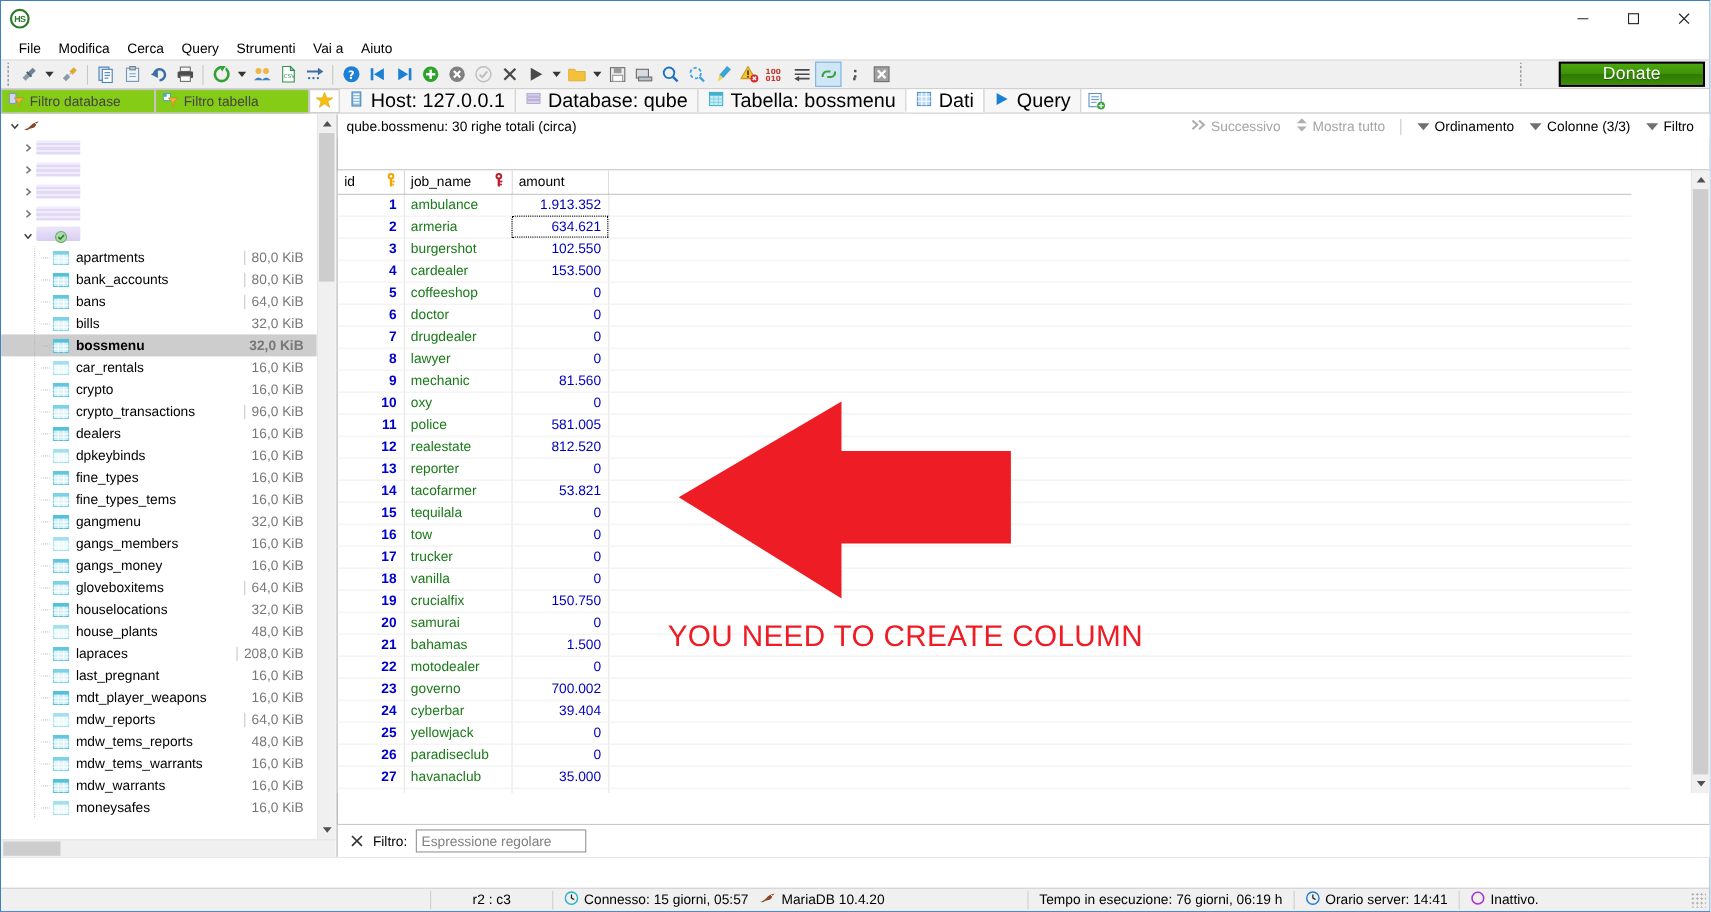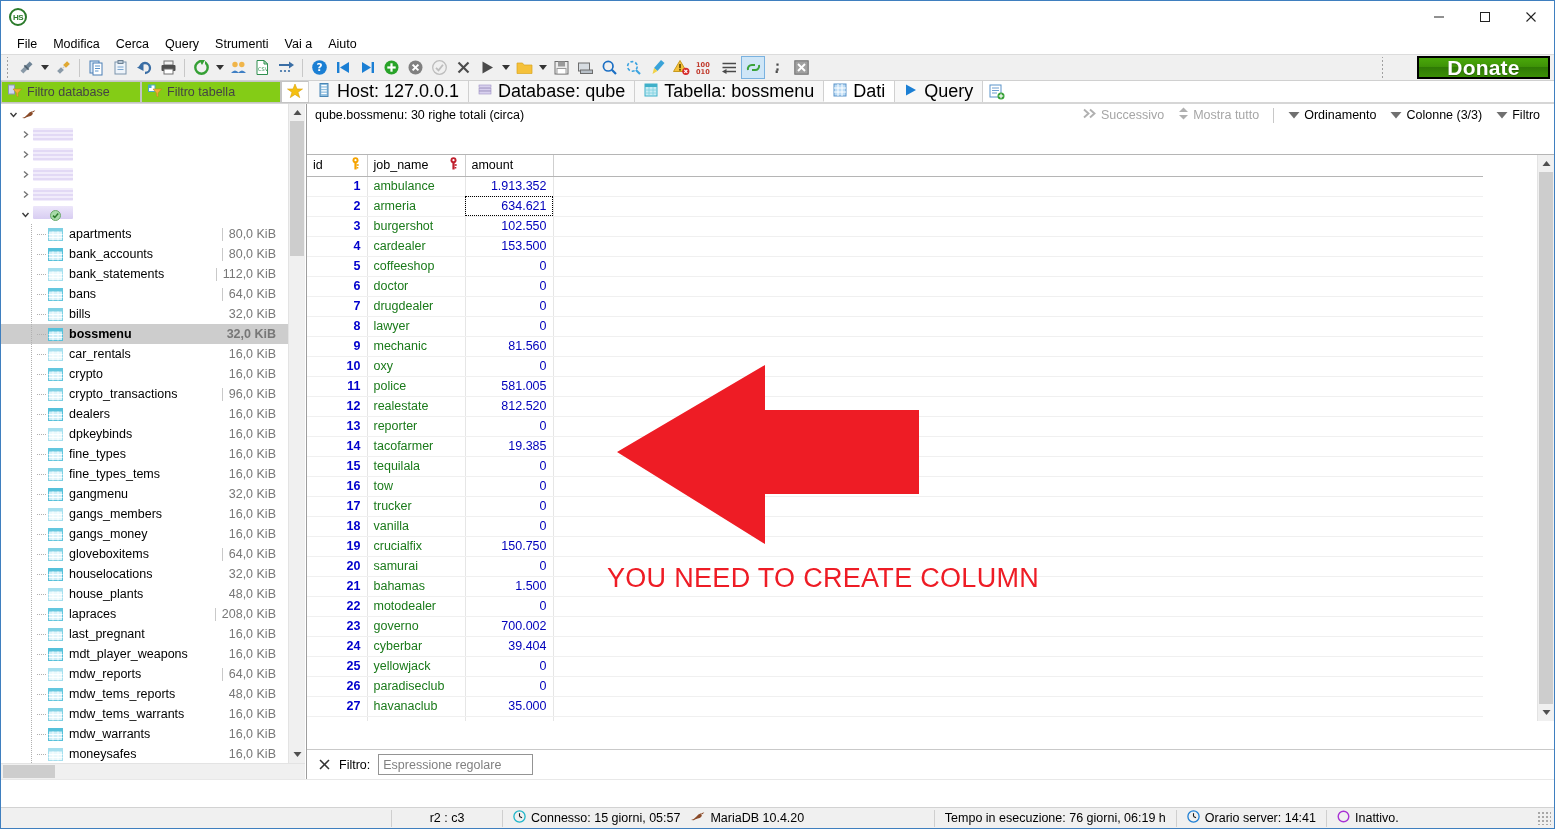--- a/index.html
+++ b/index.html
@@ -40,21 +40,21 @@
           background-image:radial-gradient(circle, #a0a0a0 1px, transparent 1px);
           background-size:3px 4px; background-position:1px 2px; background-repeat:repeat-y; }
   .tb-btn { width:24px; height:23px; display:flex; align-items:center; justify-content:center; cursor:default; border:1px solid transparent; }
   .tb-btn.active { background:#cfe6f7; border:1px solid #7ab2e0; }
   .tb-arrow { width:13px; height:23px; display:flex; align-items:center; justify-content:center; cursor:default; }
   .tb-sep { width:1px; height:18px; background:#c8c8c8; margin:0 4px; }
   .donate-wrap { position:absolute; right:4px; top:1px; display:flex; align-items:center; }
   .donate {
     width:133px; height:23px; border:2px solid #000;
     background:linear-gradient(to bottom,#4aa80a 0%, #3e9207 48%, #2f7a05 50%, #3b8f06 100%);
-    color:#fff; font-weight:bold; font-size:21px; display:flex; align-items:center; justify-content:center;
+    color:#fff; font-weight:normal; font-size:16px; display:flex; align-items:center; justify-content:center;
     letter-spacing:0.2px; cursor:default; text-shadow:0 1px 0 rgba(0,0,0,.35);margin-left:28px;
   }
 
   
   .filterbar { height:23px; min-height:23px; display:flex; align-items:stretch; background:#fff; border-bottom:1px solid #d6d6d6; }
   .filter-box { display:flex; align-items:center; gap:5px; padding:0 6px; border:1px solid #c4c4c4; background:#84cc16; font-size:12.5px; }
   .fb-db { width:140px; }
   .fb-tbl { width:140px; }
   .star-box { width:28px; border:1px solid #c4c4c4; display:flex; align-items:center; justify-content:center; background:#fff; }
   .tabs { display:flex; align-items:stretch; flex:1; border-bottom:1px solid #d6d6d6; }
@@ -637,37 +637,20 @@
                   </g>
                 </svg></span>
               <span class="tlabel">bank_accounts</span>
               <span class="tsep"></span>
               <span class="tsize">80,0 KiB</span>
             </div>
             <div class="trow indent2">
               <span class="dottie"></span>
               <span class="dash"></span>
               <span class="ticon"><svg width="15" height="13" viewBox="0 0 15 13">
-                  <rect x="0.5" y="0.5" width="14" height="12" fill="#eaf9fc" stroke="#a5dfee"></rect>
-                  <rect x="0.5" y="0.5" width="14" height="3" fill="#a5dfee"></rect>
-                  <g stroke="#ffffff" stroke-width="0.9">
-                    <line x1="5" y1="3.5" x2="5" y2="12.5"></line>
-                    <line x1="10" y1="3.5" x2="10" y2="12.5"></line>
-                    <line x1="0.5" y1="6.5" x2="14.5" y2="6.5"></line>
-                    <line x1="0.5" y1="9.5" x2="14.5" y2="9.5"></line>
-                  </g>
-                </svg></span>
-              <span class="tlabel">bank_statements</span>
-              <span class="tsep"></span>
-              <span class="tsize">112,0 KiB</span>
-            </div>
-            <div class="trow indent2">
-              <span class="dottie"></span>
-              <span class="dash"></span>
-              <span class="ticon"><svg width="15" height="13" viewBox="0 0 15 13">
                   <rect x="0.5" y="0.5" width="14" height="12" fill="#d6f1f9" stroke="#62c6de"></rect>
                   <rect x="0.5" y="0.5" width="14" height="3" fill="#62c6de"></rect>
                   <g stroke="#ffffff" stroke-width="0.9">
                     <line x1="5" y1="3.5" x2="5" y2="12.5"></line>
                     <line x1="10" y1="3.5" x2="10" y2="12.5"></line>
                     <line x1="0.5" y1="6.5" x2="14.5" y2="6.5"></line>
                     <line x1="0.5" y1="9.5" x2="14.5" y2="9.5"></line>
                   </g>
                 </svg></span>
               <span class="tlabel">bans</span>
@@ -1250,21 +1233,21 @@
                 </tr>
                 <tr>
                   <td class="c-id">13</td>
                   <td class="c-job">reporter</td>
                   <td class="c-amt">0</td>
                   <td class="col-rest"></td>
                 </tr>
                 <tr>
                   <td class="c-id">14</td>
                   <td class="c-job">tacofarmer</td>
-                  <td class="c-amt">19.385</td>
+                  <td class="c-amt">53.821</td>
                   <td class="col-rest"></td>
                 </tr>
                 <tr>
                   <td class="c-id">15</td>
                   <td class="c-job">tequilala</td>
                   <td class="c-amt">0</td>
                   <td class="col-rest"></td>
                 </tr>
                 <tr>
                   <td class="c-id">16</td>

